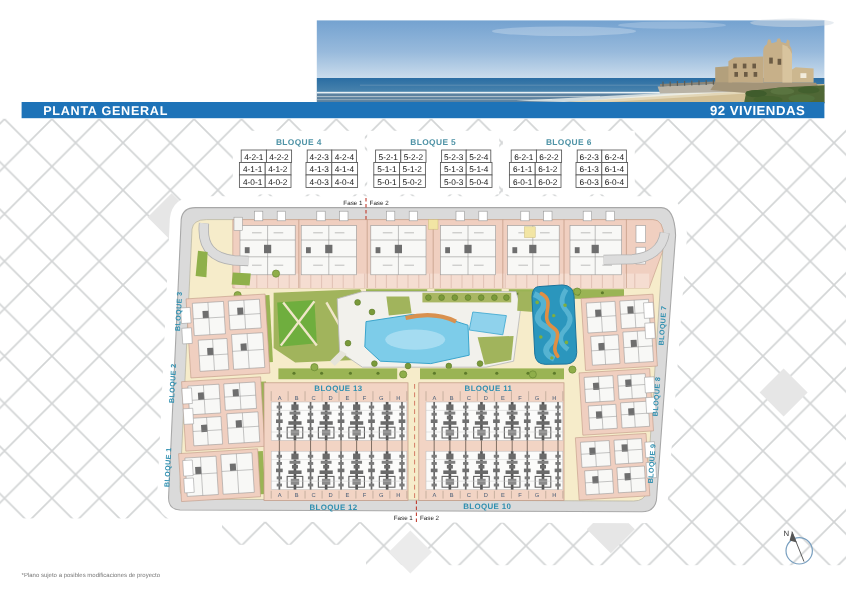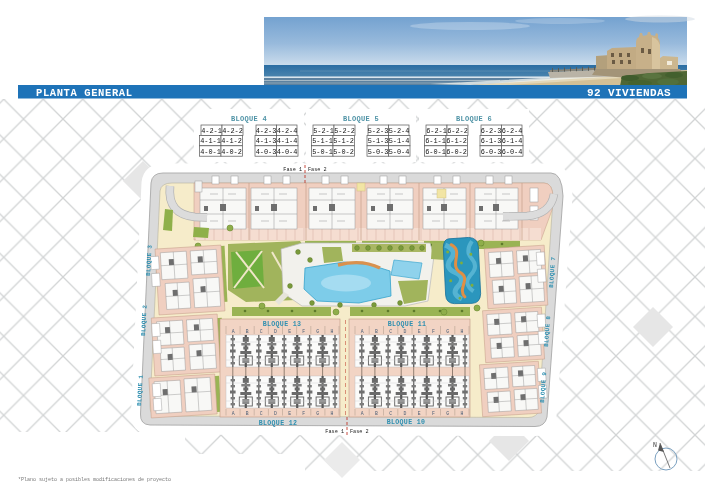--- a/index.html
+++ b/index.html
@@ -1,16 +1,16 @@
 <!DOCTYPE html>
 <html><head>
 <meta charset="utf-8">
 <style>
 html,body{margin:0;padding:0;background:#fff;}
-#page{position:relative;width:705px;height:498px;overflow:hidden;font-family:Liberation Mono, monospace;}
+#page{position:relative;width:705px;height:498px;overflow:hidden;font-family:Liberation Sans, sans-serif;}
 svg{display:block;}
 </style>
 </head>
 <body>
 <div id="page">
 <svg width="705" height="498" viewBox="0 0 705 498">
 <defs>
 <pattern id="hatch" width="39.5" height="39.5" patternUnits="userSpaceOnUse" patternTransform="translate(23.5,0.5)">
   <path d="M-1,-1 L40.5,40.5 M40.5,-1 L-1,40.5" stroke="#d2d4d5" stroke-width="1.35" fill="none"></path>
 </pattern>

